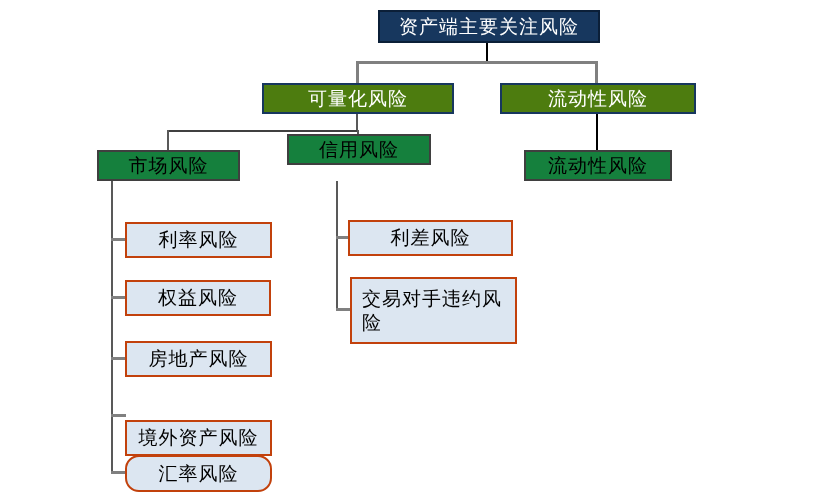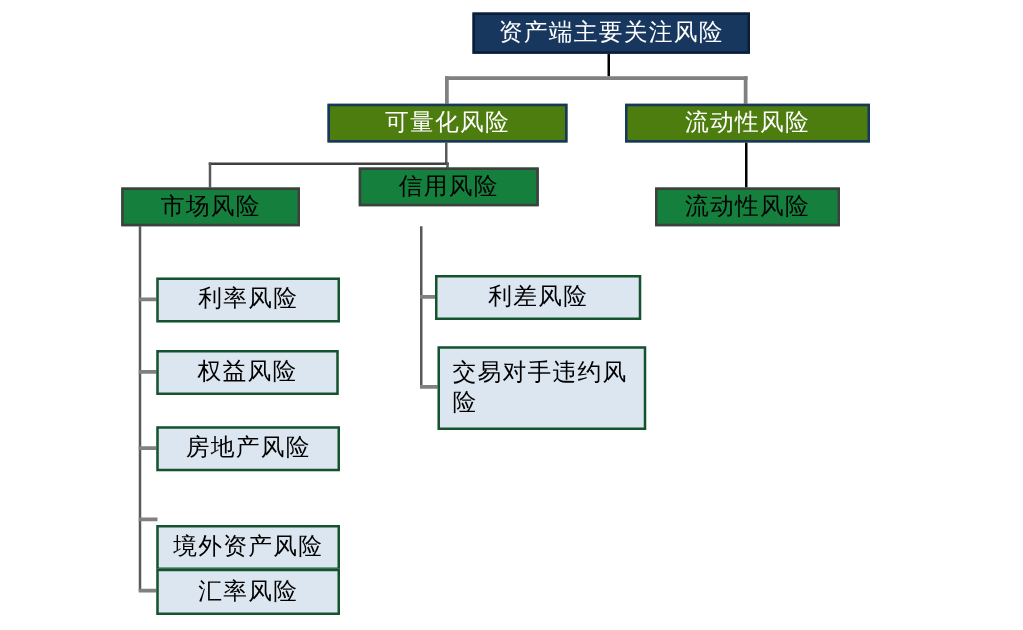--- a/index.html
+++ b/index.html
@@ -36,21 +36,21 @@
     border: 2px solid #17375E;
     color: #ffffff;
   }
   .lvl3 {
     background: #15803d;
     border: 2px solid #3f3f3f;
     color: #000000;
   }
   .leaf {
     background: #DCE6F1;
-    border: 2px solid #14532d;
+    border: 2px solid #c2410c;
     color: #000000;
     padding: 2px 10px;
   }
   .line {
     position: absolute;
     background: #808080;
   }
   .line.black { background: #000000; }
   .line.dgray { background: #595959; }
   .line.thin  { background: #404040; }
@@ -59,21 +59,21 @@
   #n-root        { left: 378px; top: 10px;  width: 222px; height: 33px; }
   #n-quant       { left: 262px; top: 83px;  width: 192px; height: 31px; }
   #n-hard        { left: 500px; top: 83px;  width: 196px; height: 31px; }
   #n-market      { left: 97px;  top: 150px; width: 143px; height: 31px; }
   #n-credit      { left: 287px; top: 134px; width: 144px; height: 31px; }
   #n-liquidity   { left: 524px; top: 150px; width: 148px; height: 31px; }
   #n-interest    { left: 125px; top: 222px; width: 147px; height: 36px; }
   #n-equity      { left: 125px; top: 280px; width: 146px; height: 36px; }
   #n-realestate  { left: 125px; top: 341px; width: 147px; height: 36px; }
   #n-overseas    { left: 125px; top: 398px; width: 147px; height: 36px; margin-top: 22px; }
-  #n-fx          { left: 125px; top: 455px; width: 147px; height: 37px; }
+  #n-fx          { left: 125px; top: 455px; width: 147px; height: 37px; border-radius: 14px; }
   #n-spread      { left: 348px; top: 220px; width: 165px; height: 36px; }
   #n-counterpty  { left: 350px; top: 277px; width: 167px; height: 67px; }
 
   
   #c-root-v        { left: 486px; top: 43px;  width: 2px;   height: 18px; }
   #c-l1-h          { left: 356px; top: 61px;  width: 242px; height: 3px;  }
   #c-l1-drop-l     { left: 356px; top: 61px;  width: 3px;   height: 22px; }
   #c-l1-drop-r     { left: 595px; top: 61px;  width: 3px;   height: 22px; }
   #c-quant-v       { left: 356px; top: 114px; width: 2px;   height: 17px; }
   #c-l2-h          { left: 167px; top: 130px; width: 192px; height: 2px;  }

